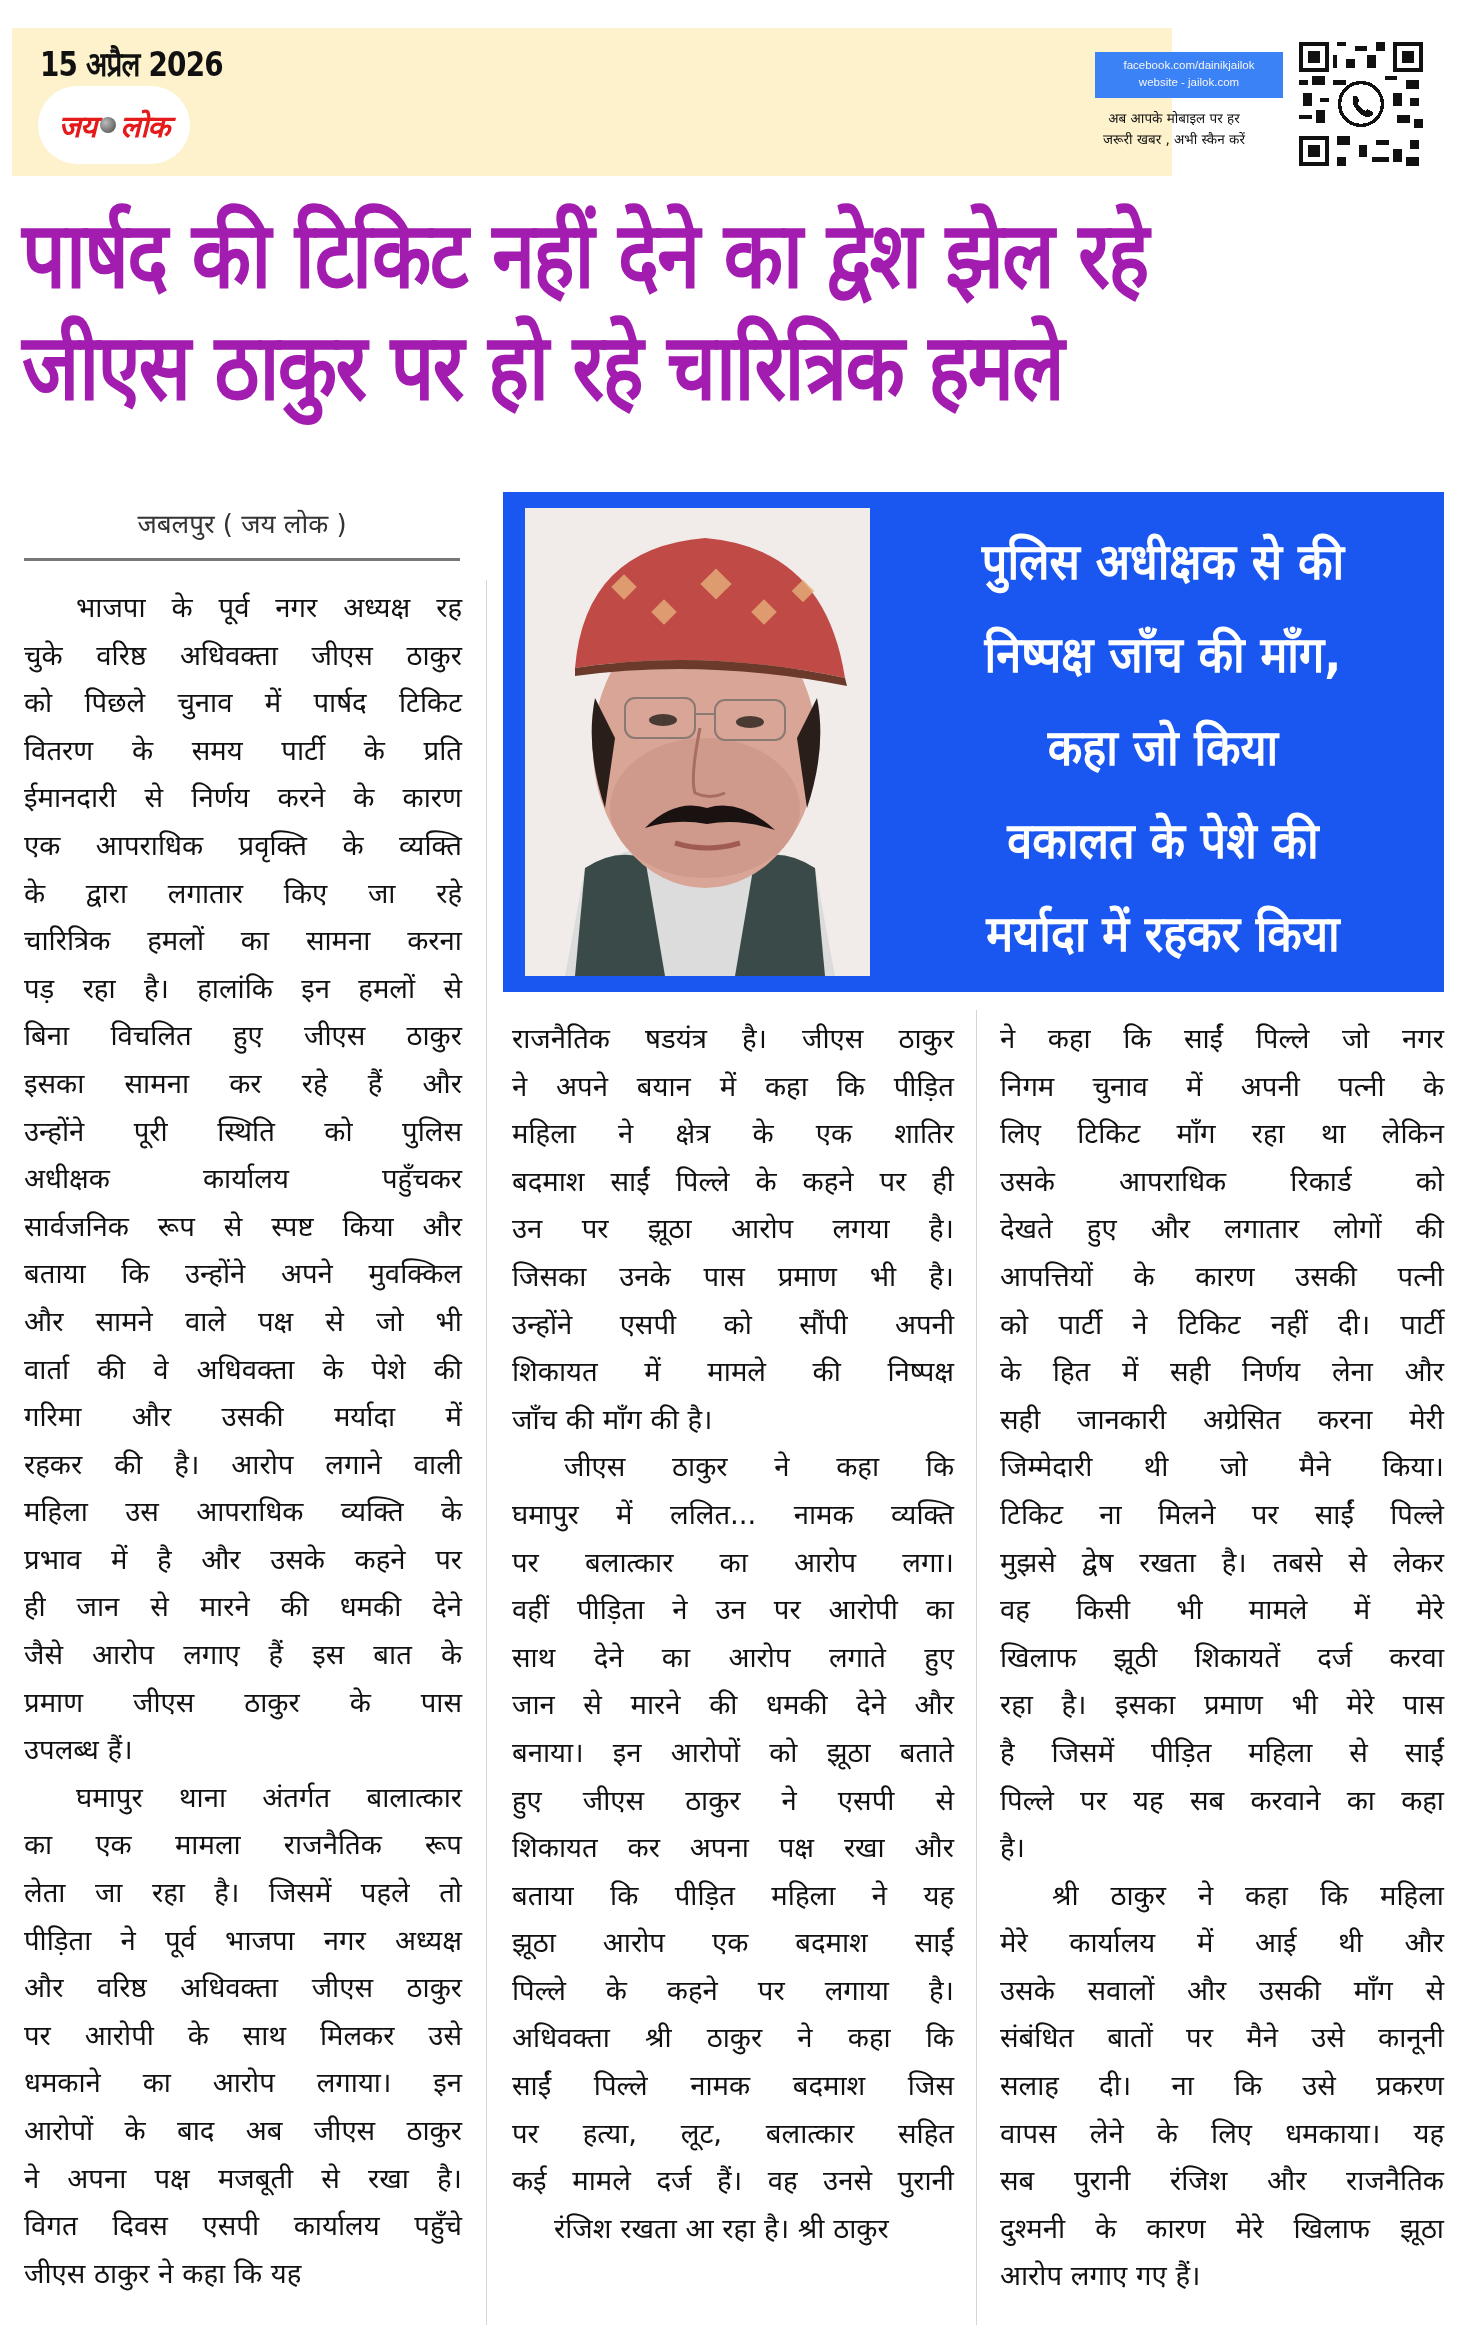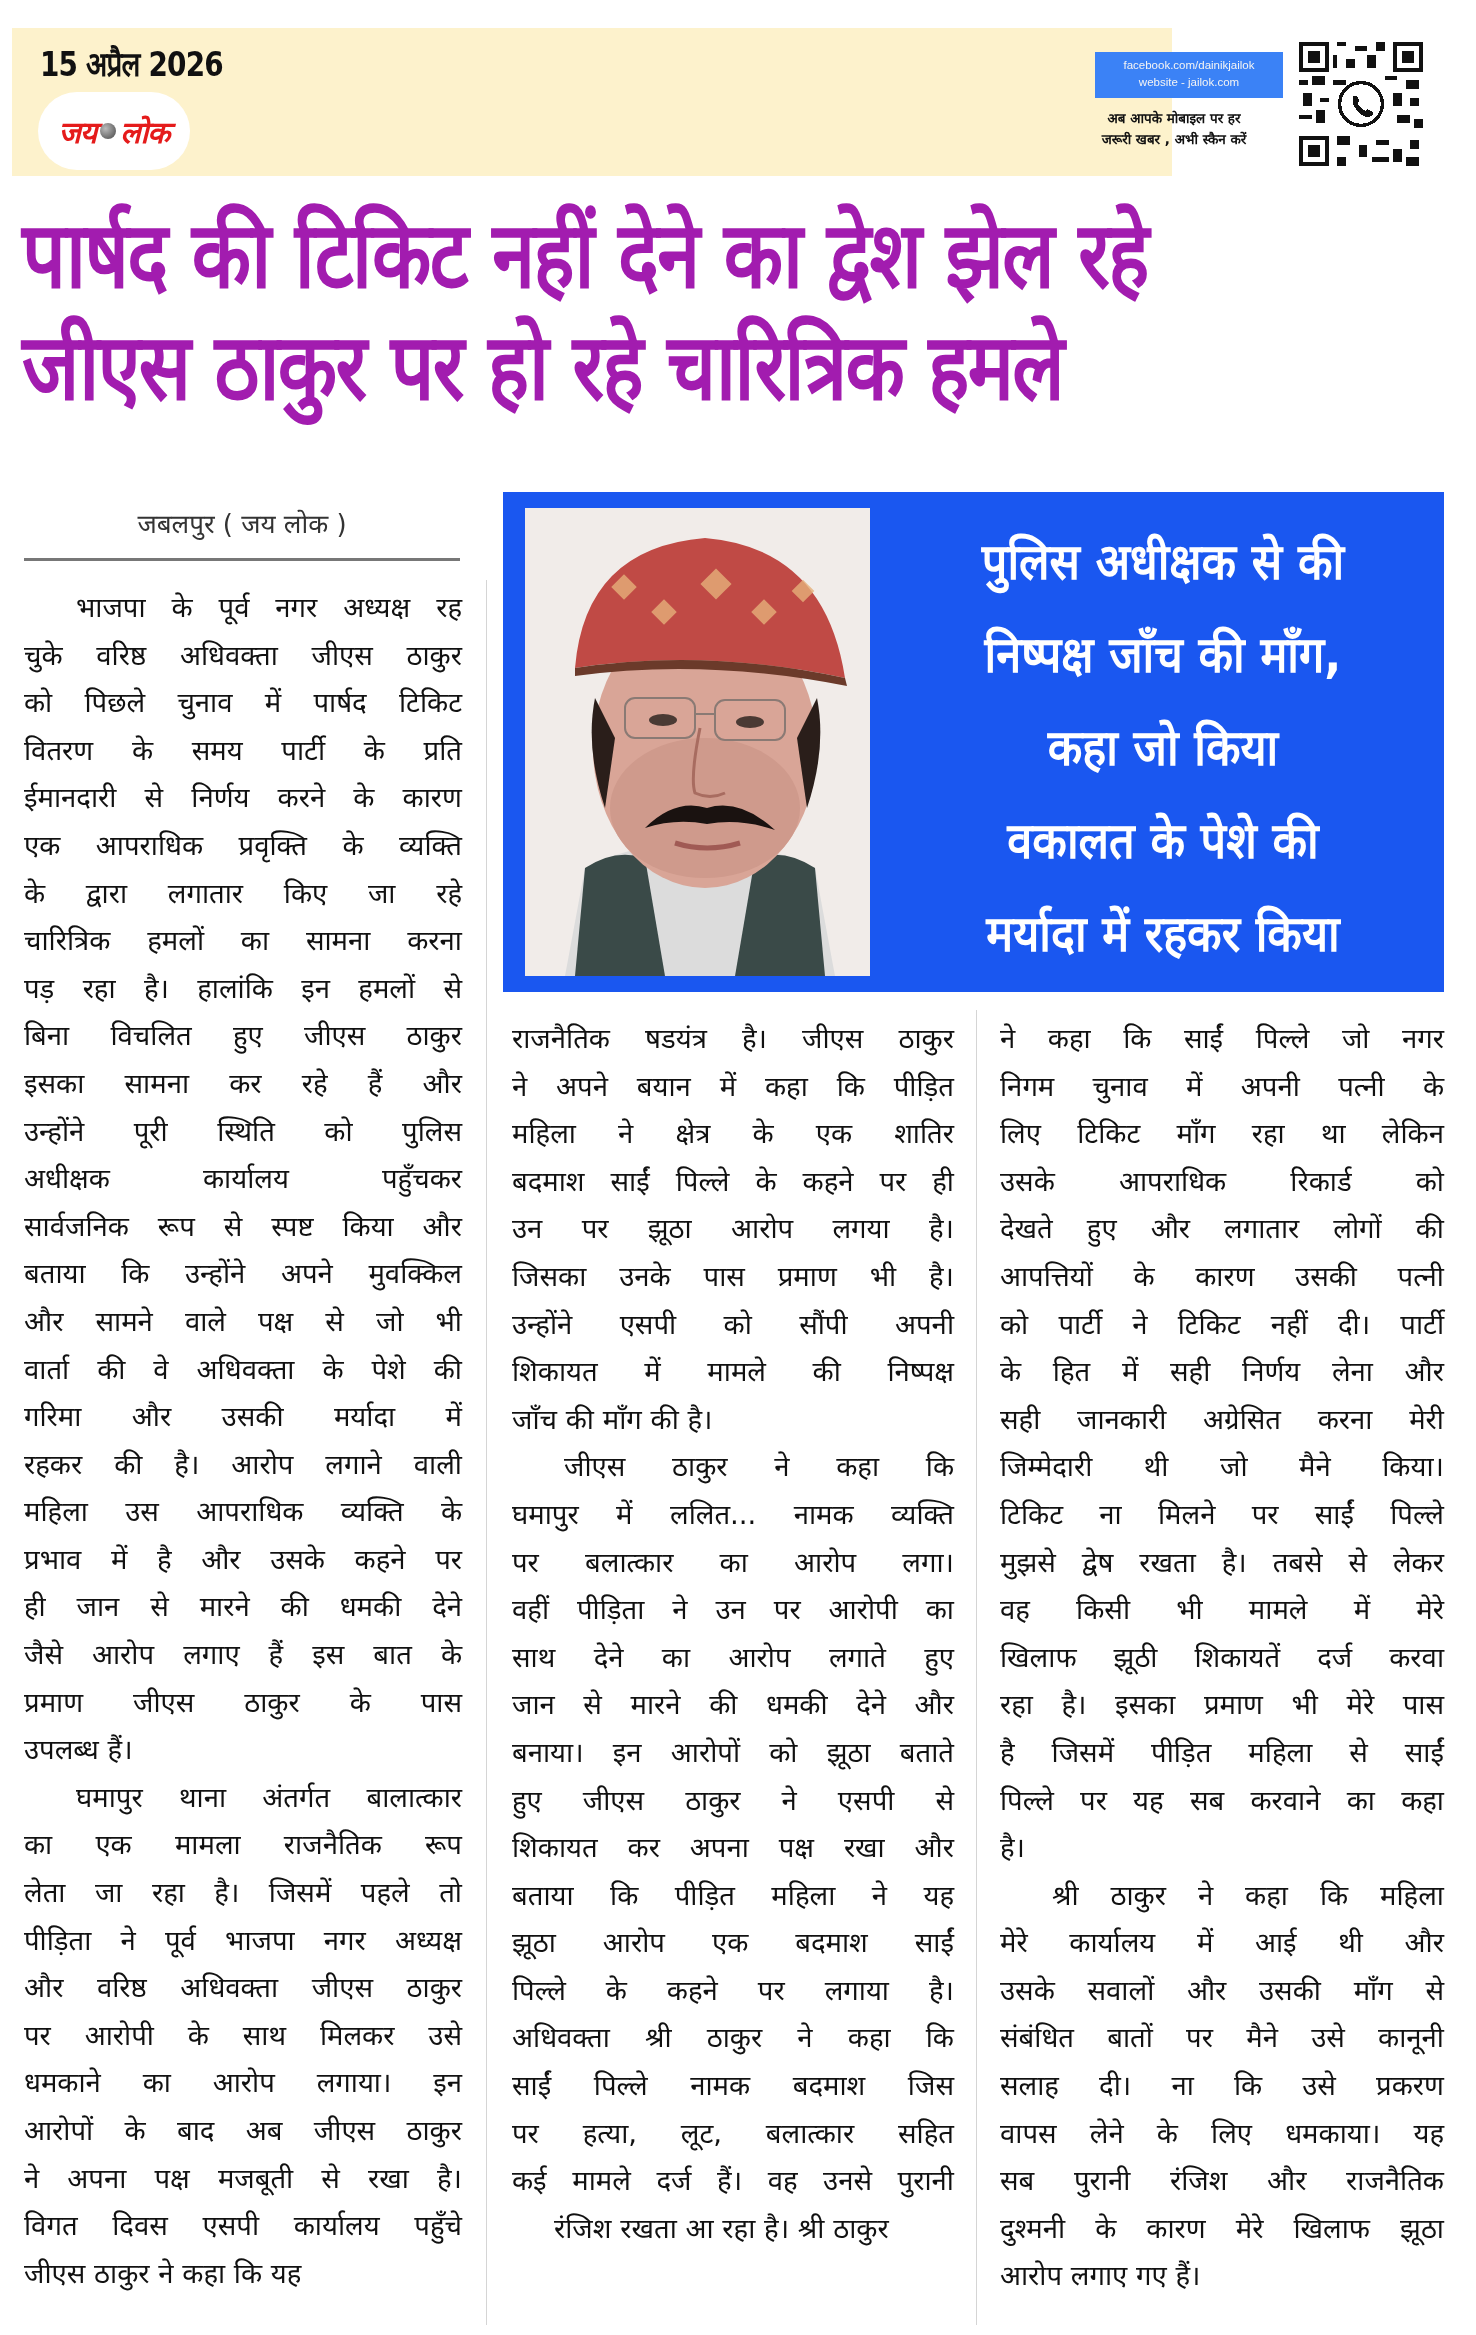--- a/index.html
+++ b/index.html
@@ -10,40 +10,40 @@
   .masthead {
     position: absolute; left: 12px; top: 28px; width: 1160px; height: 148px;
     background: #fdf2cc;
   }
   .date {
     position: absolute; left: 28px; top: 12px;
     font-family: "DejaVu Sans", sans-serif; font-weight: bold; font-size: 34px;
     letter-spacing: -1px; color: #111; transform: scaleX(0.82); transform-origin: left;
   }
   .logo-pill {
-    position: absolute; left: 26px; top: 64px; width: 152px; height: 78px;
+    position: absolute; left: 26px; top: 58px; width: 152px; height: 78px;
     background: #ffffff; border-radius: 40px;
     display: flex; align-items: center; justify-content: center; gap: 4px;
   }
   .logo-word {
     font-family: "DejaVu Sans", sans-serif; font-weight: bold; font-style: italic;
     font-size: 30px; color: #e51b1b; letter-spacing: -1px;
   }
   .logo-globe {
     width: 16px; height: 16px; border-radius: 50%;
     background: radial-gradient(circle at 35% 35%, #bbb, #444);
   }
   .social-box {
     position: absolute; left: 1068px; top: 24px; width: 188px; height: 46px;
     background: #3b82f6; color: #f4f4f4; font-family: "Liberation Sans", sans-serif;
     font-size: 11.5px; text-align: center; line-height: 17px; padding-top: 5px; margin-left: 15px;
   }
   .scan-text {
     position: absolute; left: 1062px; top: 80px; width: 200px; text-align: center;
-    font-weight: bold; font-size: 13.5px; line-height: 21px; color: #111;
+    font-weight: normal; font-size: 13.5px; line-height: 21px; color: #111;
   }
   .qr {
     position: absolute; left: 1283px; top: 10px; width: 132px; height: 132px;
     background: #fff; padding: 4px;
   }
   .qr svg { width: 124px; height: 124px; display: block; }
 
   
   .headline {
     position: absolute; left: 22px; top: 200px; width: 1440px;

